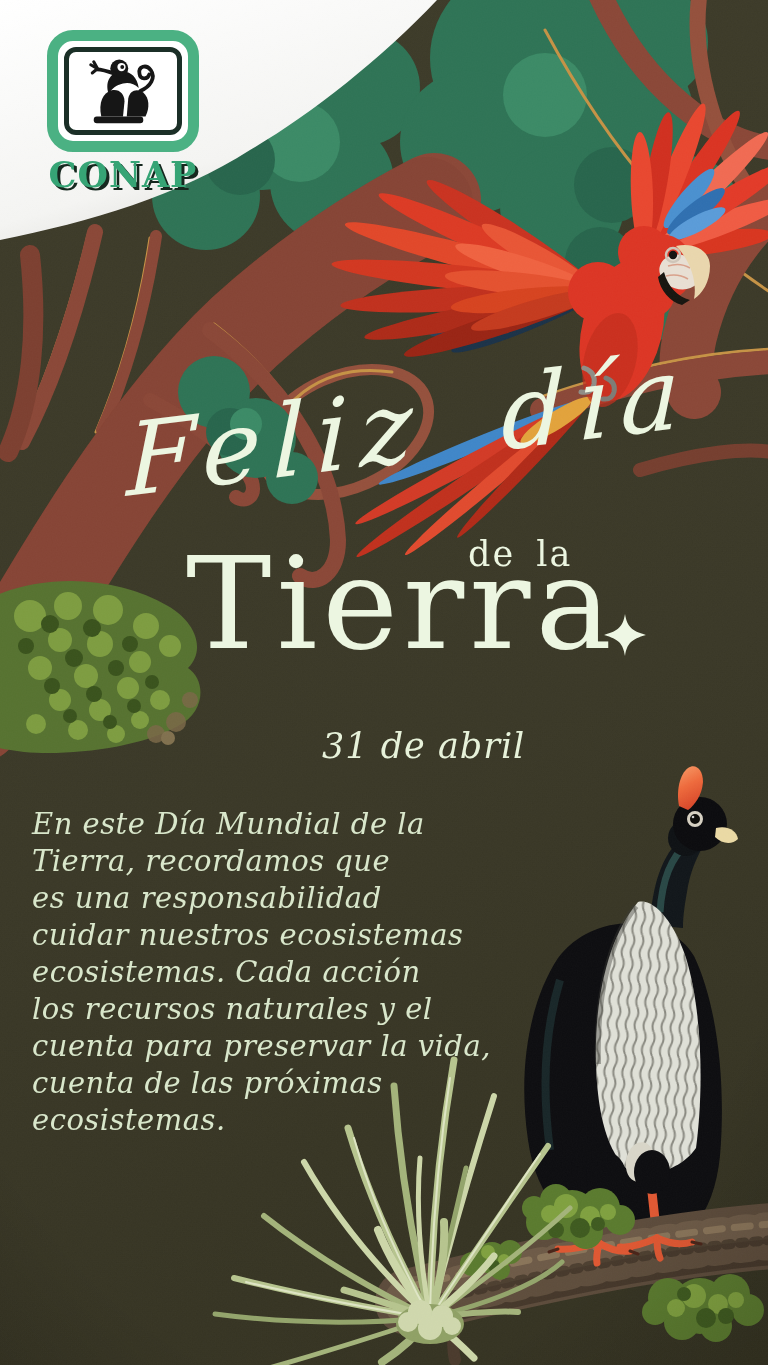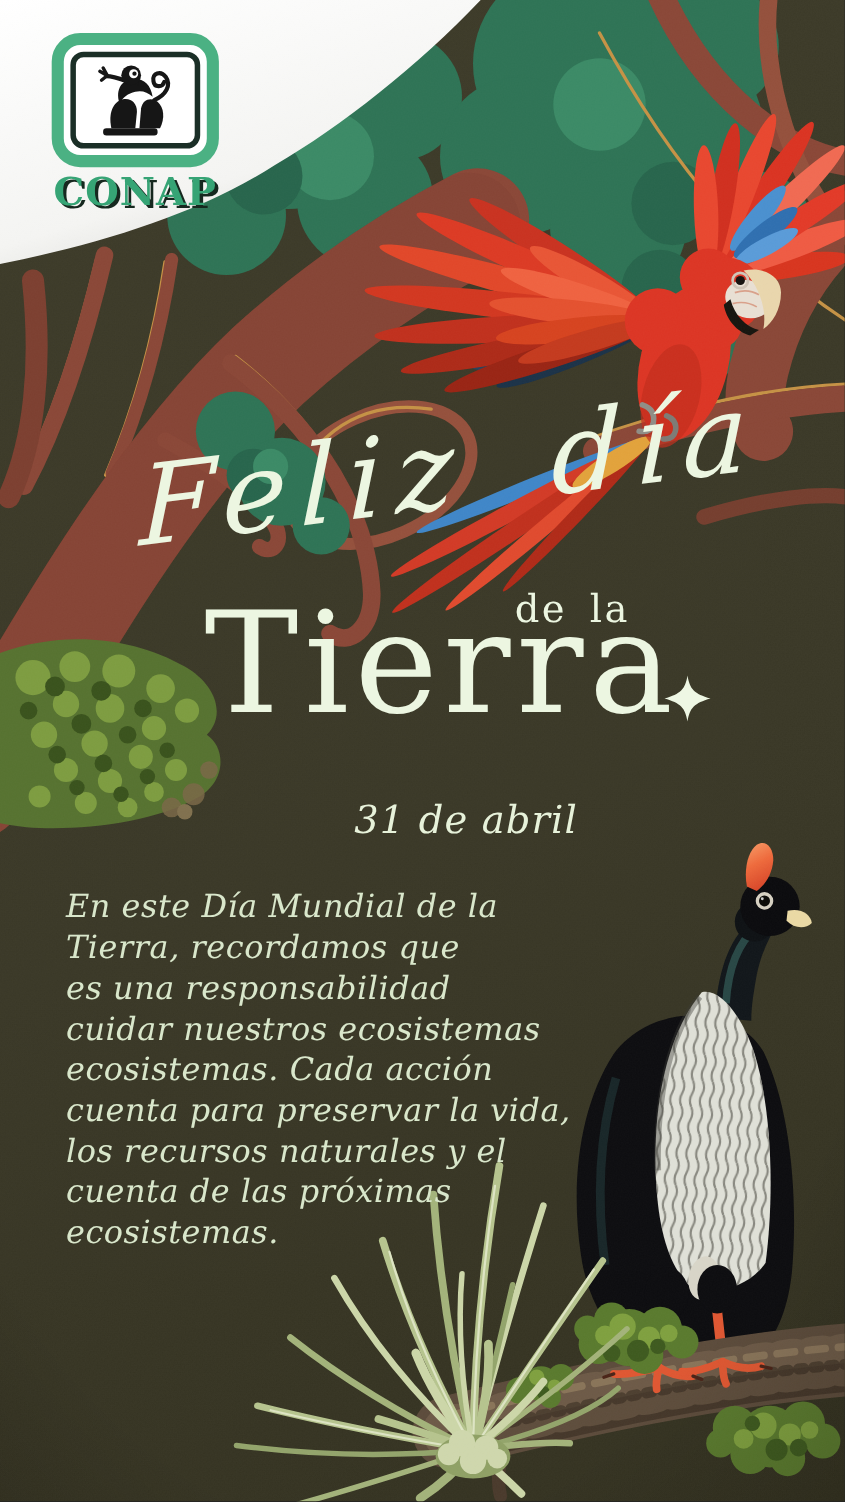--- a/index.html
+++ b/index.html
@@ -11,21 +11,21 @@
   .poster svg.scene{position:absolute;left:0;top:0;width:768px;height:1365px;display:block;}
   .txt{position:absolute;color:#ecf6e1;white-space:nowrap;}
   .script-line{
     left:126px;top:412px;font-size:100px;line-height:1;font-style:italic;
     letter-spacing:12px;word-spacing:34px;
     transform:rotate(-7deg) skewX(-8deg);transform-origin:left bottom;
   }
   .dela{left:468px;top:534px;font-size:35px;letter-spacing:2px;word-spacing:8px;}
   .tierra{left:186px;top:540px;font-size:128px;line-height:1;letter-spacing:5px;}
   .date-line{left:322px;top:726px;font-size:35px;font-style:italic;letter-spacing:1px;color:#e7f2da;}
-  .body-text{position:absolute;left:60px;top:806px;font-size:29px;line-height:37px;
+  .body-text{position:absolute;left:32px;top:806px;font-size:29px;line-height:37px;
     font-style:italic;letter-spacing:.5px;color:#d9e7cb;}
   .sparkle{position:absolute;left:602px;top:612px;width:46px;height:46px;}
   .logo{position:absolute;left:47px;top:30px;width:152px;}
   .logo-box{
     box-sizing:border-box;width:152px;height:122px;background:#fff;
     border:11px solid #4bb183;border-radius:26px;display:flex;align-items:center;justify-content:center;
   }
   .logo-inner{
     box-sizing:border-box;width:118px;height:88px;border:5px solid #1b2f27;border-radius:12px;
     background:#fff;display:flex;align-items:center;justify-content:center;
@@ -390,19 +390,19 @@
   <path d="M22 2 C24 14 28 18 42 22 C28 26 24 30 22 42 C20 30 16 26 2 22 C16 18 20 14 22 2 Z" fill="#eef7e4"></path>
 </svg>
 <div class="txt date-line">31 de abril</div>
 
 <div class="body-text">
   <div>En este Día Mundial de la</div>
   <div>Tierra, recordamos que</div>
   <div>es una responsabilidad</div>
   <div>cuidar nuestros ecosistemas</div>
   <div>ecosistemas. Cada acción</div>
+  <div>los recursos naturales y el</div>
   <div>cuenta para preservar la vida,</div>
-  <div>los recursos naturales y el</div>
   <div>cuenta de las próximas</div>
   <div>ecosistemas.</div>
 </div>
 
 </div>
 
 </body></html>

